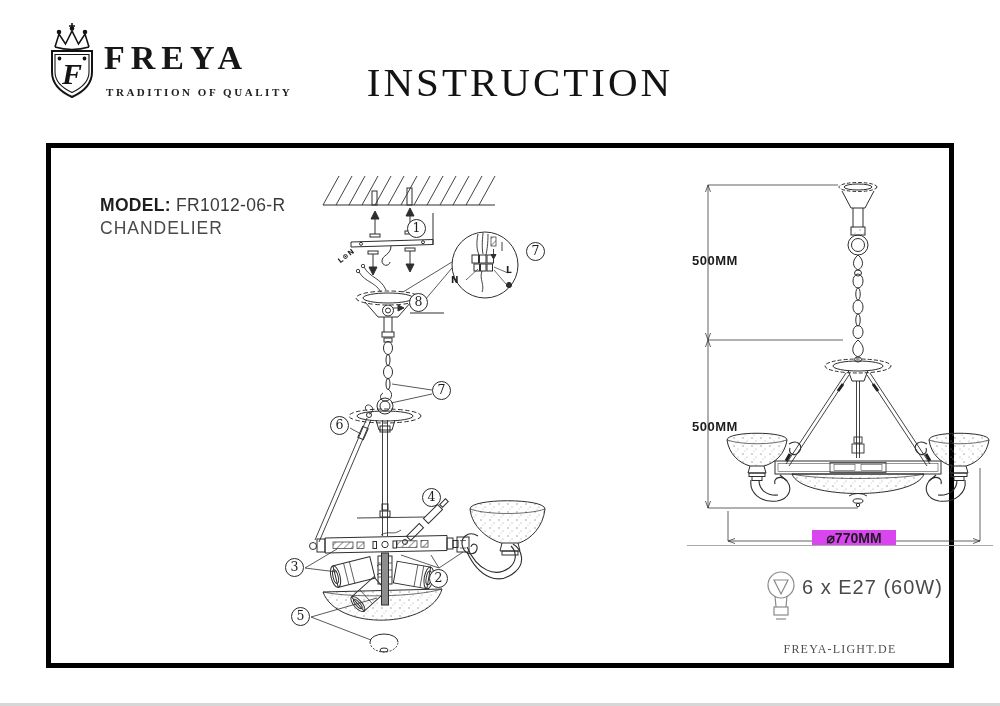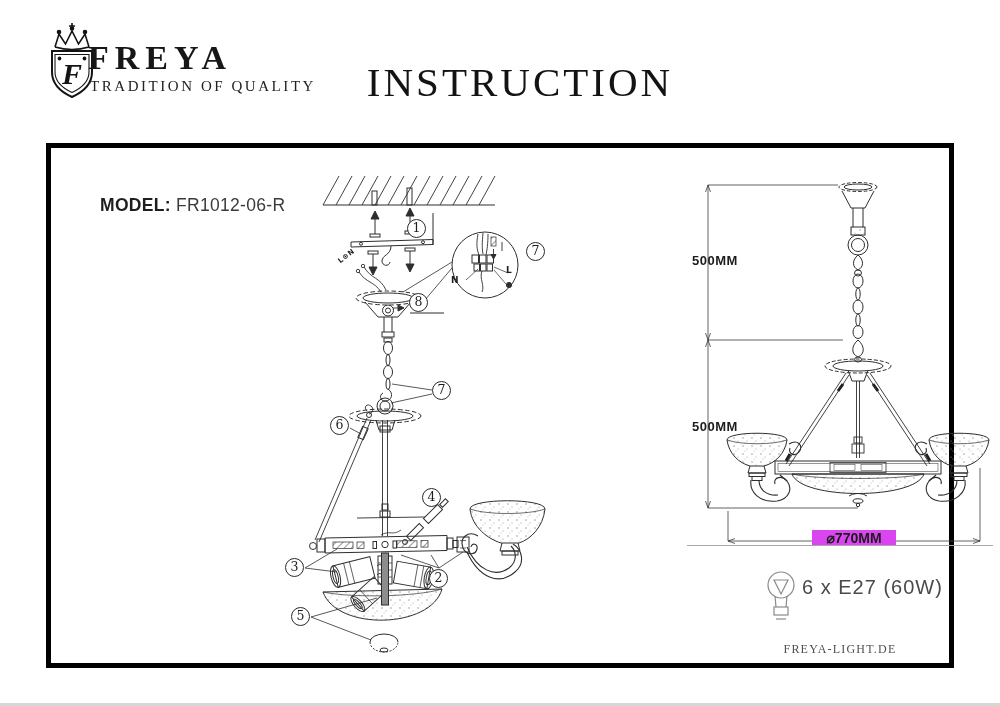--- a/index.html
+++ b/index.html
@@ -1,25 +1,25 @@
 <!DOCTYPE html>
 <html><head>
 <meta charset="utf-8">
 <style>
   html,body{margin:0;padding:0;}
   body{width:1000px;height:706px;background:#fff;position:relative;overflow:hidden;
        font-family:"Liberation Sans",sans-serif;color:#222;}
   .page-edge{position:absolute;left:0;top:703px;width:1000px;height:3px;background:#d7d7d7;}
   
   .logo{position:absolute;left:42px;top:22px;}
-  .logo-text{position:absolute;left:88px;top:40px;width:220px;}
+  .logo-text{position:absolute;left:104px;top:40px;width:220px;}
   .brand{font-family:"Liberation Serif",serif;font-weight:700;font-size:34px;
          letter-spacing:6px;color:#171717;line-height:36px;}
-  .tagline{font-family:"Liberation Serif",serif;font-size:15px;letter-spacing:2.55px;
-           color:#222;margin-top:2px;padding-left:2px;white-space:nowrap;}
+  .tagline{font-family:"Liberation Serif",serif;font-size:11px;letter-spacing:2.55px;
+           color:#222;margin-top:10px;padding-left:2px;white-space:nowrap;font-weight:bold;}
   .title{position:absolute;left:520px;top:58px;transform:translateX(-50%);
          font-family:"Liberation Serif",serif;font-size:41px;font-weight:400;
          letter-spacing:3px;color:#131313;white-space:nowrap;}
   
   .main-box{position:absolute;left:46px;top:143px;width:908px;height:525px;
             border:5px solid #000000;box-sizing:border-box;}
   .model-block{position:absolute;left:49px;top:46px;font-size:17.5px;line-height:23px;
                color:#3b3b3b;letter-spacing:0.3px;}
   .model-block .lbl{font-weight:700;color:#1e1e1e;}
   .model-type{letter-spacing:1px;color:#4a4a4a;}
@@ -74,20 +74,21 @@
     <div class="brand">FREYA</div>
     <div class="tagline">TRADITION OF QUALITY</div>
   </div>
   <div class="title">INSTRUCTION</div>
 
   <div class="main-box">
 
     <div class="model-block">
       <div><span class="lbl">MODEL:</span>
            <span>FR1012-06-R</span></div>
+      <div class="model-type">CHANDELIER</div>
     </div>
 
     <svg class="assembly-svg" width="330" height="510" viewBox="0 0 330 510">
       <defs>
         <pattern id="hatchA" patternUnits="userSpaceOnUse" width="5" height="5" patternTransform="rotate(45)">
           <line x1="0" y1="0" x2="0" y2="5" stroke="#555" stroke-width="1.2"></line>
         </pattern>
         <pattern id="stipA" patternUnits="userSpaceOnUse" width="9" height="8">
           <circle cx="2" cy="2" r="0.7" fill="#8a8a8a"></circle>
           <circle cx="6" cy="5" r="0.6" fill="#9a9a9a"></circle>

